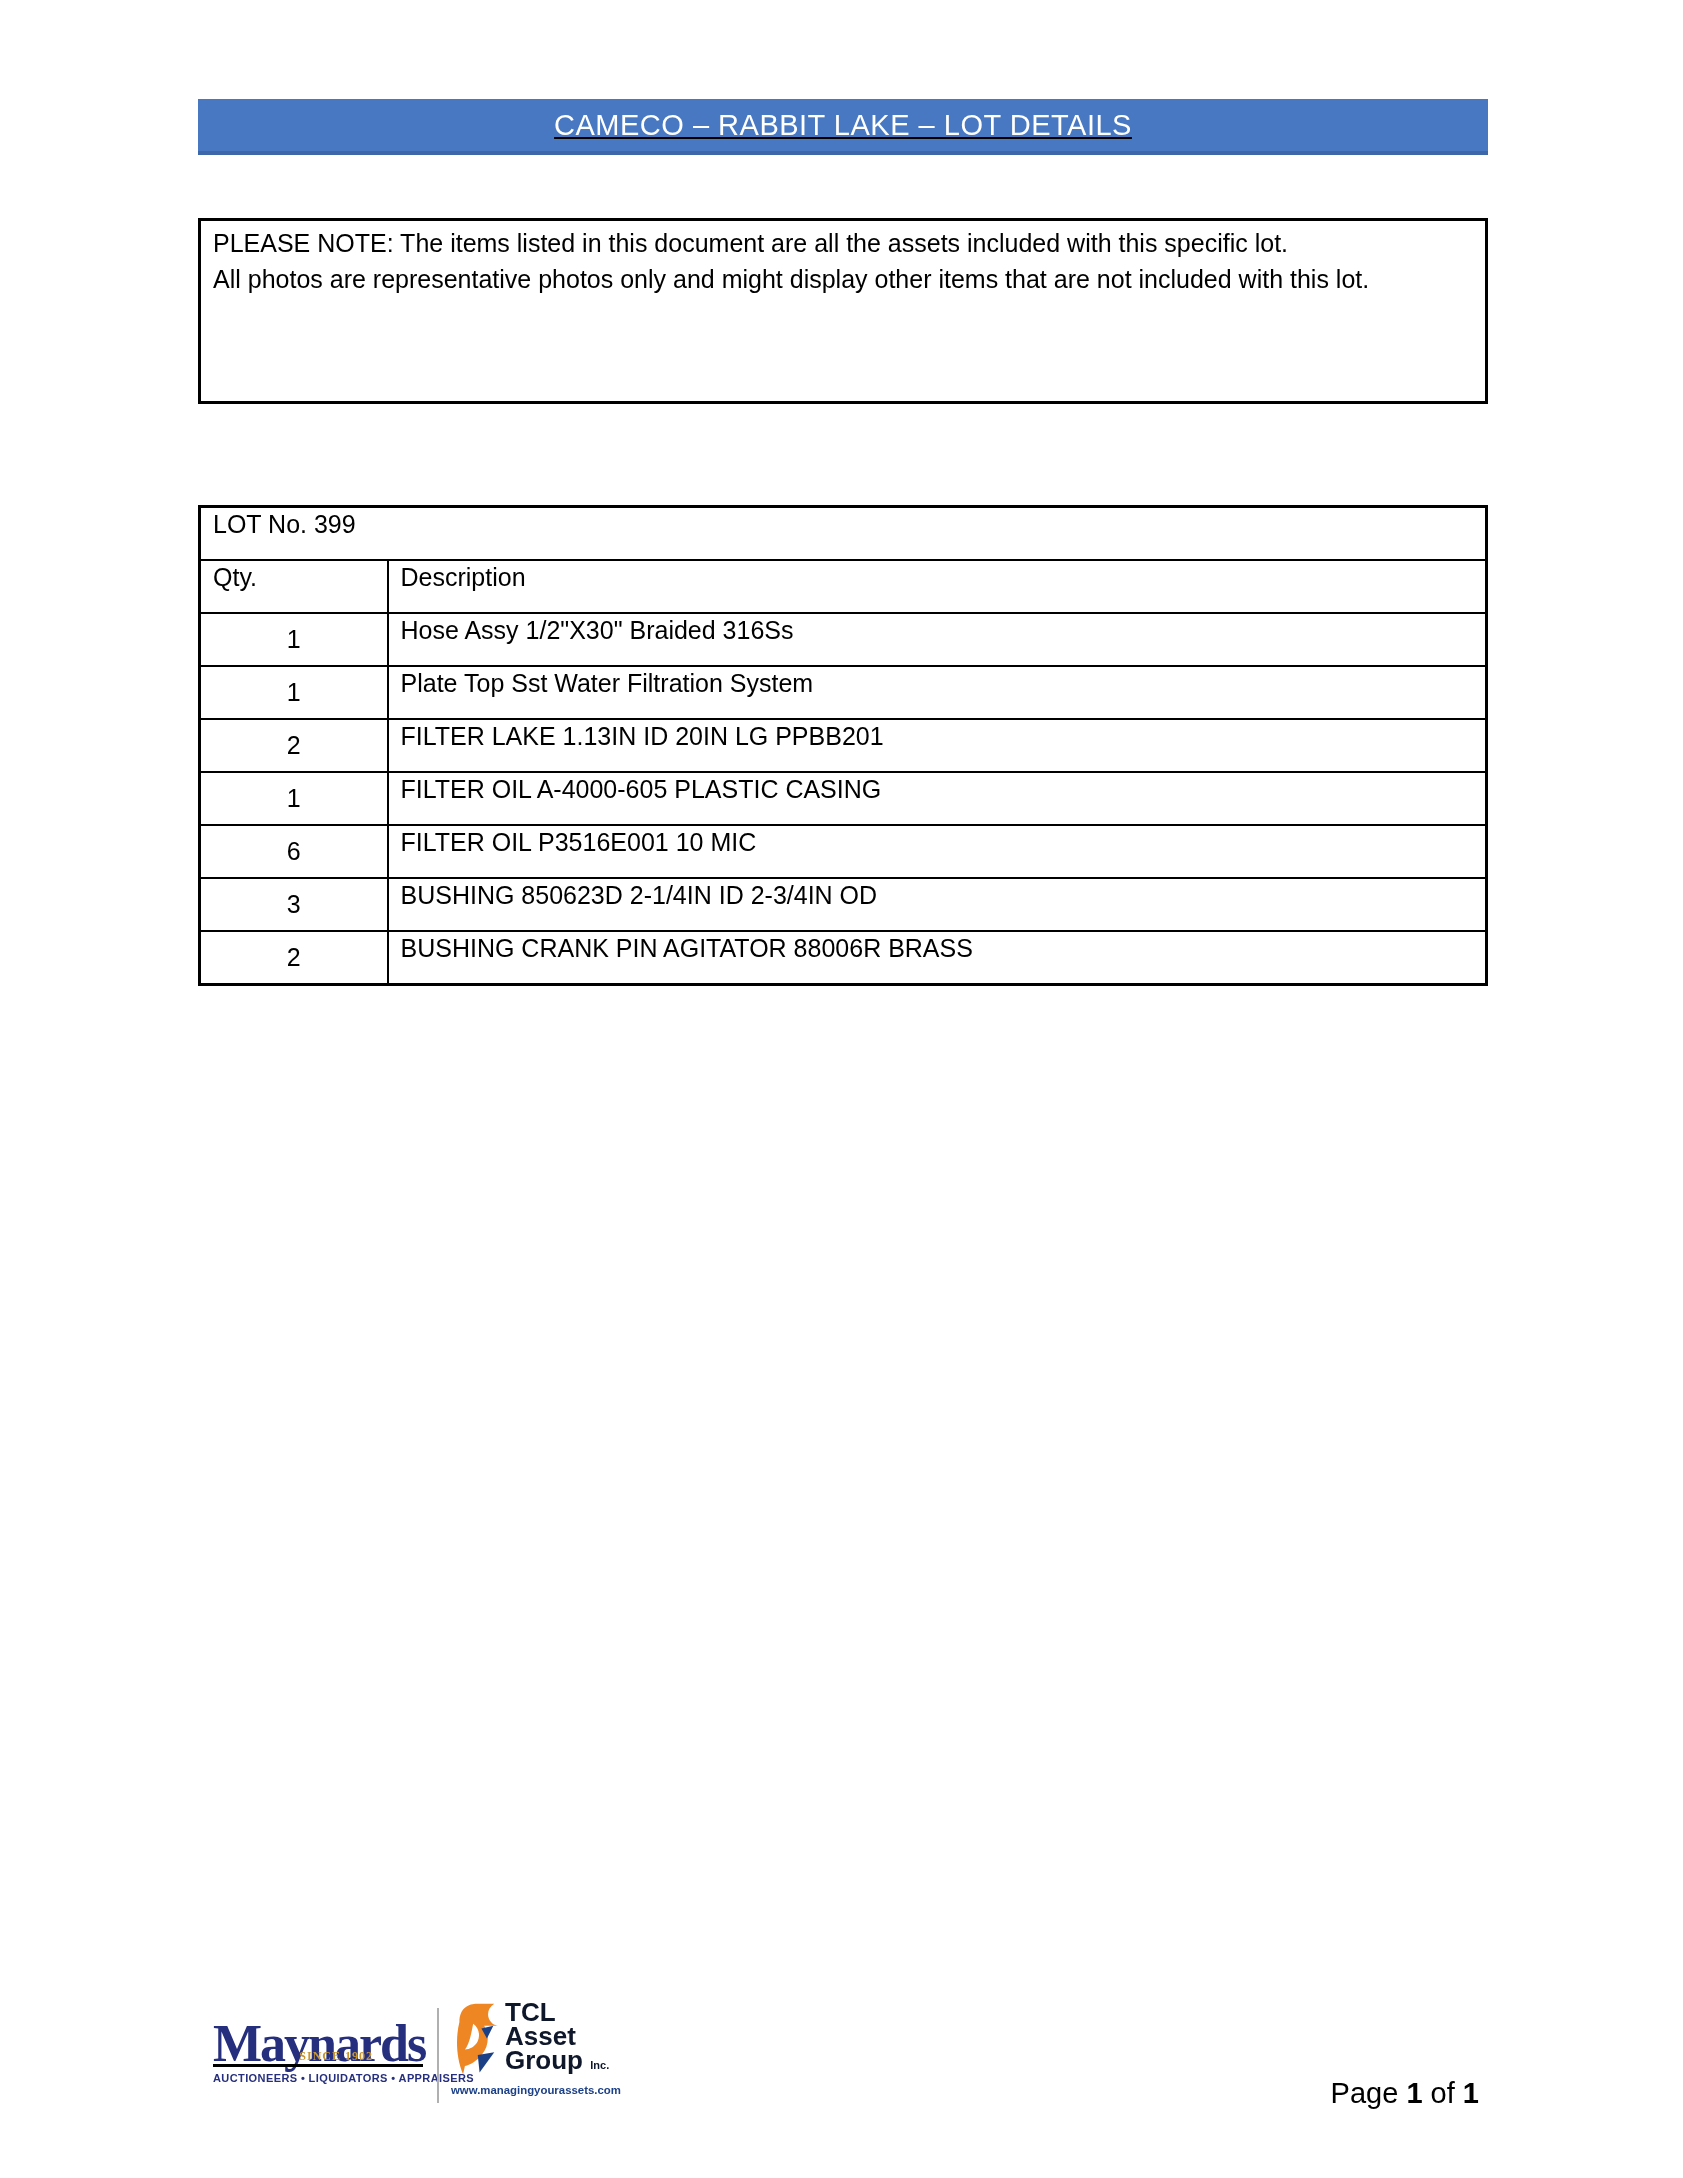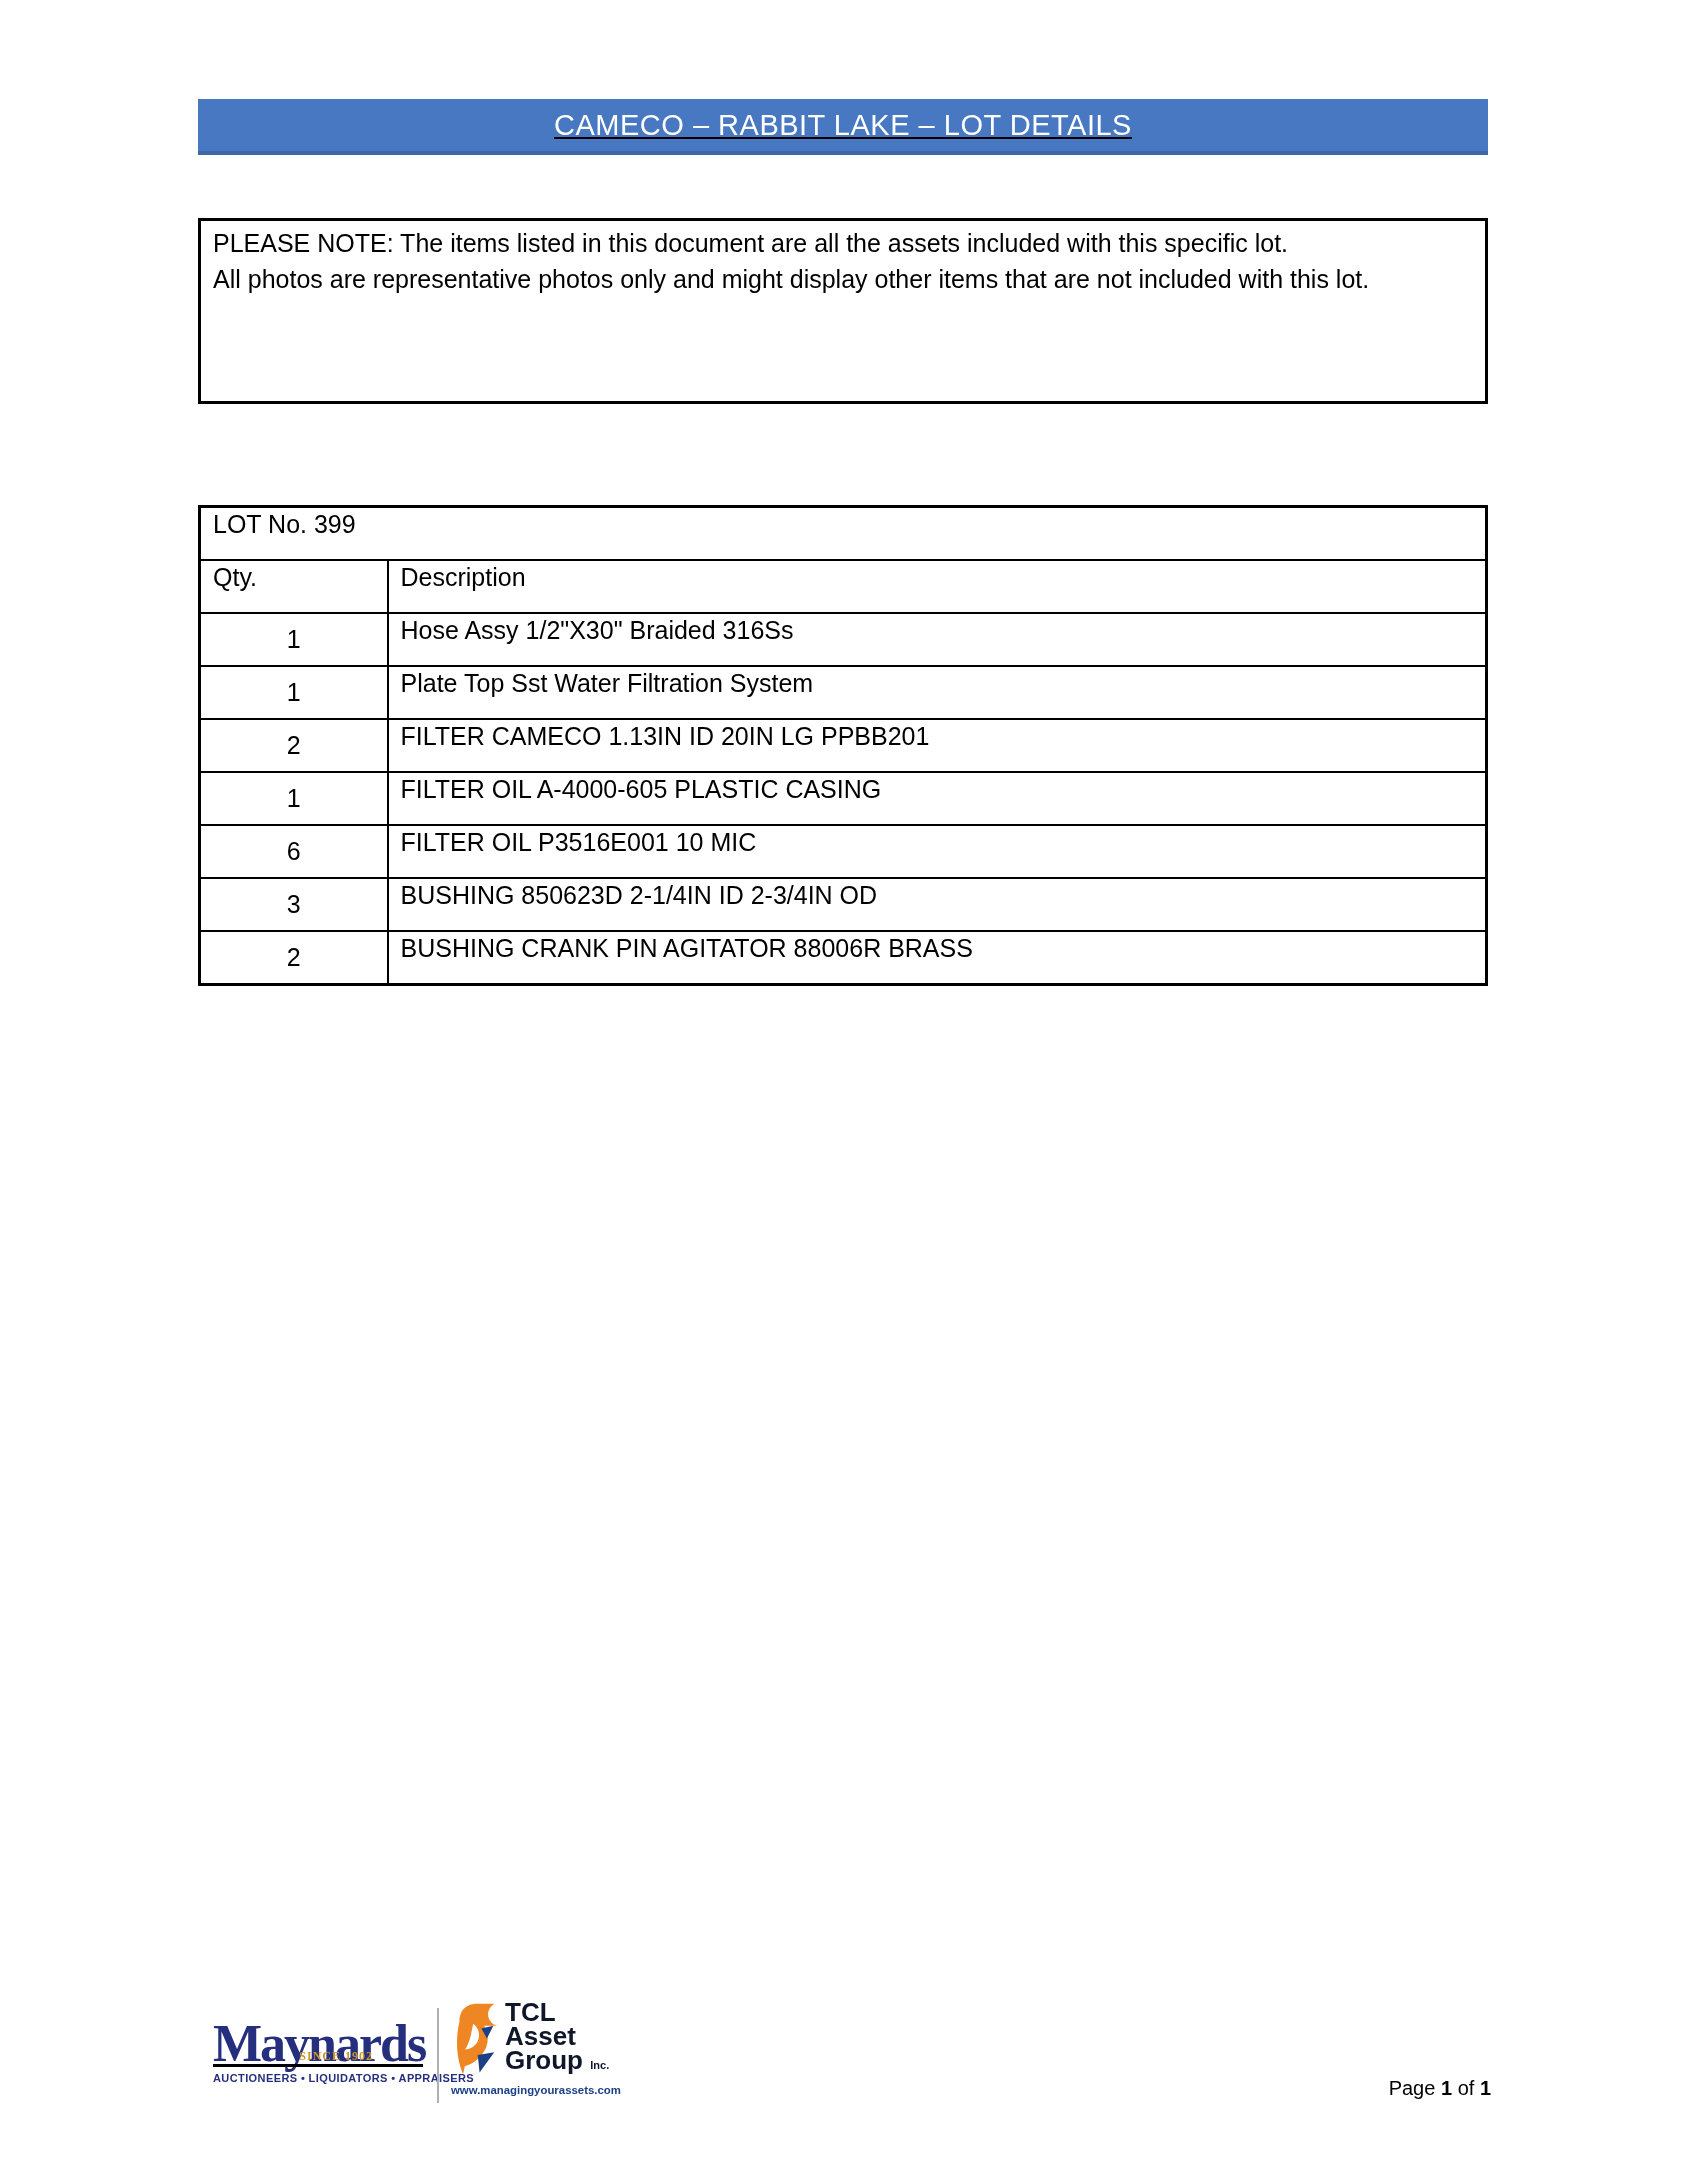--- a/index.html
+++ b/index.html
@@ -101,22 +101,22 @@
     line-height:24px; white-space:nowrap;
   }
   .tcl-inc { font-size:11px; font-weight:bold; }
   .tcl-url {
     margin-top:7px;
     font-size:11.4px; font-weight:bold; color:#1C4086;
     white-space:nowrap;
   }
 
   .page-num {
-    position:absolute; right:192px; top:2077px;
-    font-size:20px; white-space:nowrap;margin-left:40px;
+    position:absolute; right:204px; top:2077px;
+    font-size:29px; white-space:nowrap;margin-left:40px;
   }
   .page-num b { font-weight:bold; }
 </style>
 </head>
 <body>
 
 <div class="page">
 
   <div class="title-bar">
     <span class="title-text">CAMECO – RABBIT LAKE – LOT DETAILS</span>
@@ -143,21 +143,21 @@
       <tr class="data-row">
         <td class="qty-cell">1</td>
         <td>Hose Assy 1/2"X30" Braided 316Ss</td>
       </tr>
       <tr class="data-row">
         <td class="qty-cell">1</td>
         <td>Plate Top Sst Water Filtration System</td>
       </tr>
       <tr class="data-row">
         <td class="qty-cell">2</td>
-        <td>FILTER CAMECO 1.13IN ID 20IN LG PPBB201</td>
+        <td>FILTER LAKE 1.13IN ID 20IN LG PPBB201</td>
       </tr>
       <tr class="data-row">
         <td class="qty-cell">1</td>
         <td>FILTER OIL A-4000-605 PLASTIC CASING</td>
       </tr>
       <tr class="data-row">
         <td class="qty-cell">6</td>
         <td>FILTER OIL P3516E001 10 MIC</td>
       </tr>
       <tr class="data-row">

